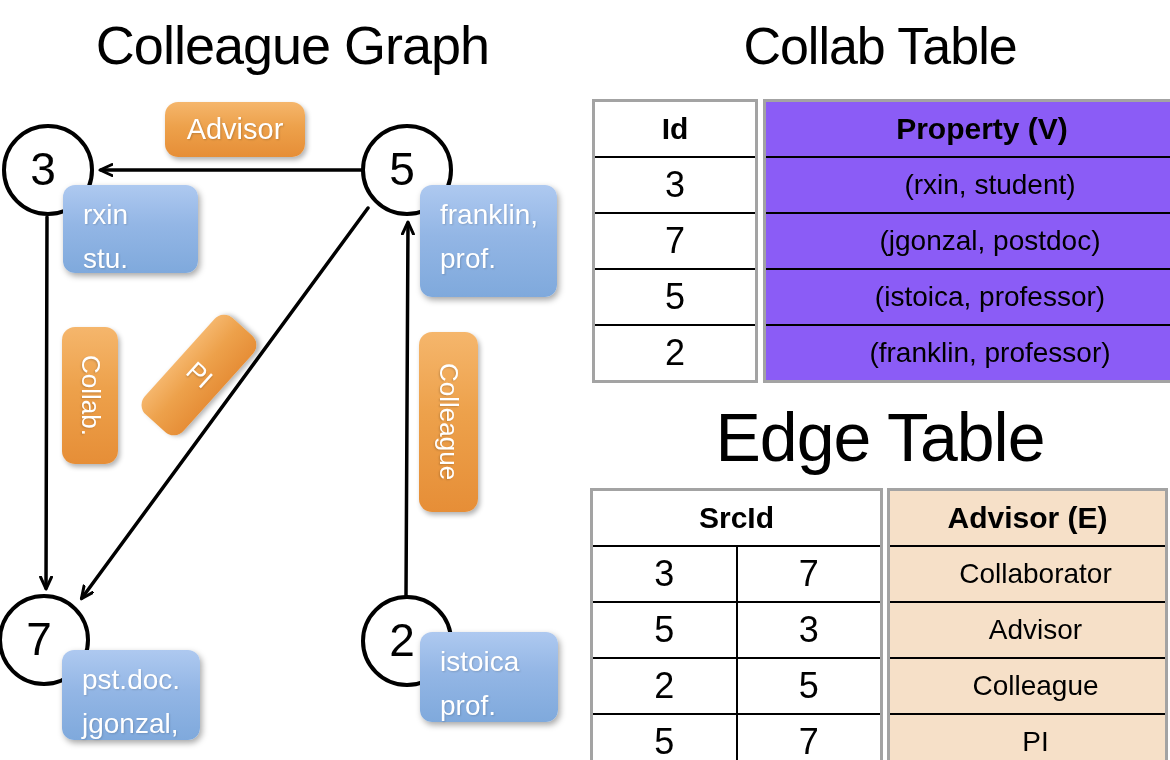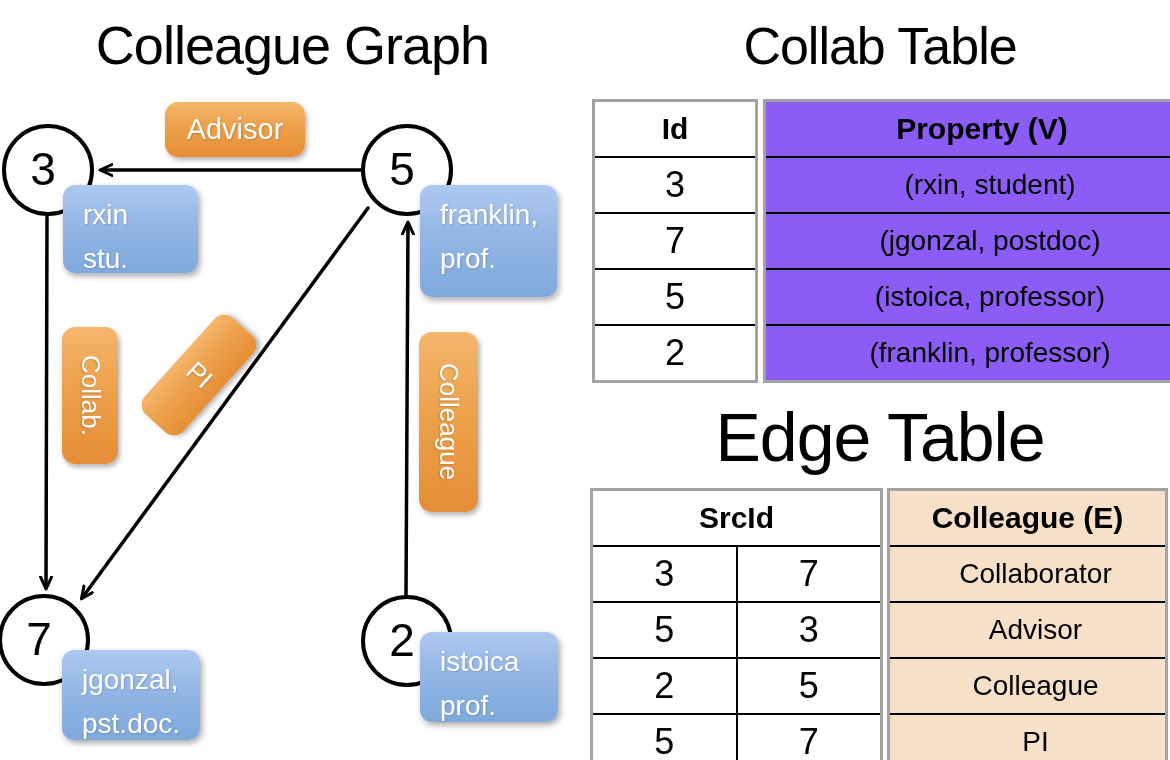--- a/index.html
+++ b/index.html
@@ -115,22 +115,22 @@
 
   <div class="nlabel nlabel-rxin">
     <div>rxin</div>
     <div>stu.</div>
   </div>
   <div class="nlabel nlabel-franklin">
     <div>franklin,</div>
     <div>prof.</div>
   </div>
   <div class="nlabel nlabel-jgonzal">
+    <div>pst.doc.</div>
     <div>jgonzal,</div>
-    <div>pst.doc.</div>
   </div>
   <div class="nlabel nlabel-istoica">
     <div>istoica</div>
     <div>prof.</div>
   </div>
 
   <div class="big-title vertex-title">Collab Table</div>
 
   <div class="subtable vt-id">
     <div class="trow thead">
@@ -187,21 +187,21 @@
       <div class="tcell">5</div>
     </div>
     <div class="trow">
       <div class="tcell">5</div>
       <div class="tcell">7</div>
     </div>
   </div>
 
   <div class="subtable et-prop">
     <div class="trow thead">
-      <div class="tcell">Colleague (E)</div>
+      <div class="tcell">Advisor (E)</div>
     </div>
     <div class="trow">
         <div class="tcell txt">Collaborator</div>
       </div>
     <div class="trow">
         <div class="tcell txt">Advisor</div>
       </div>
     <div class="trow">
         <div class="tcell txt">Colleague</div>
       </div>

